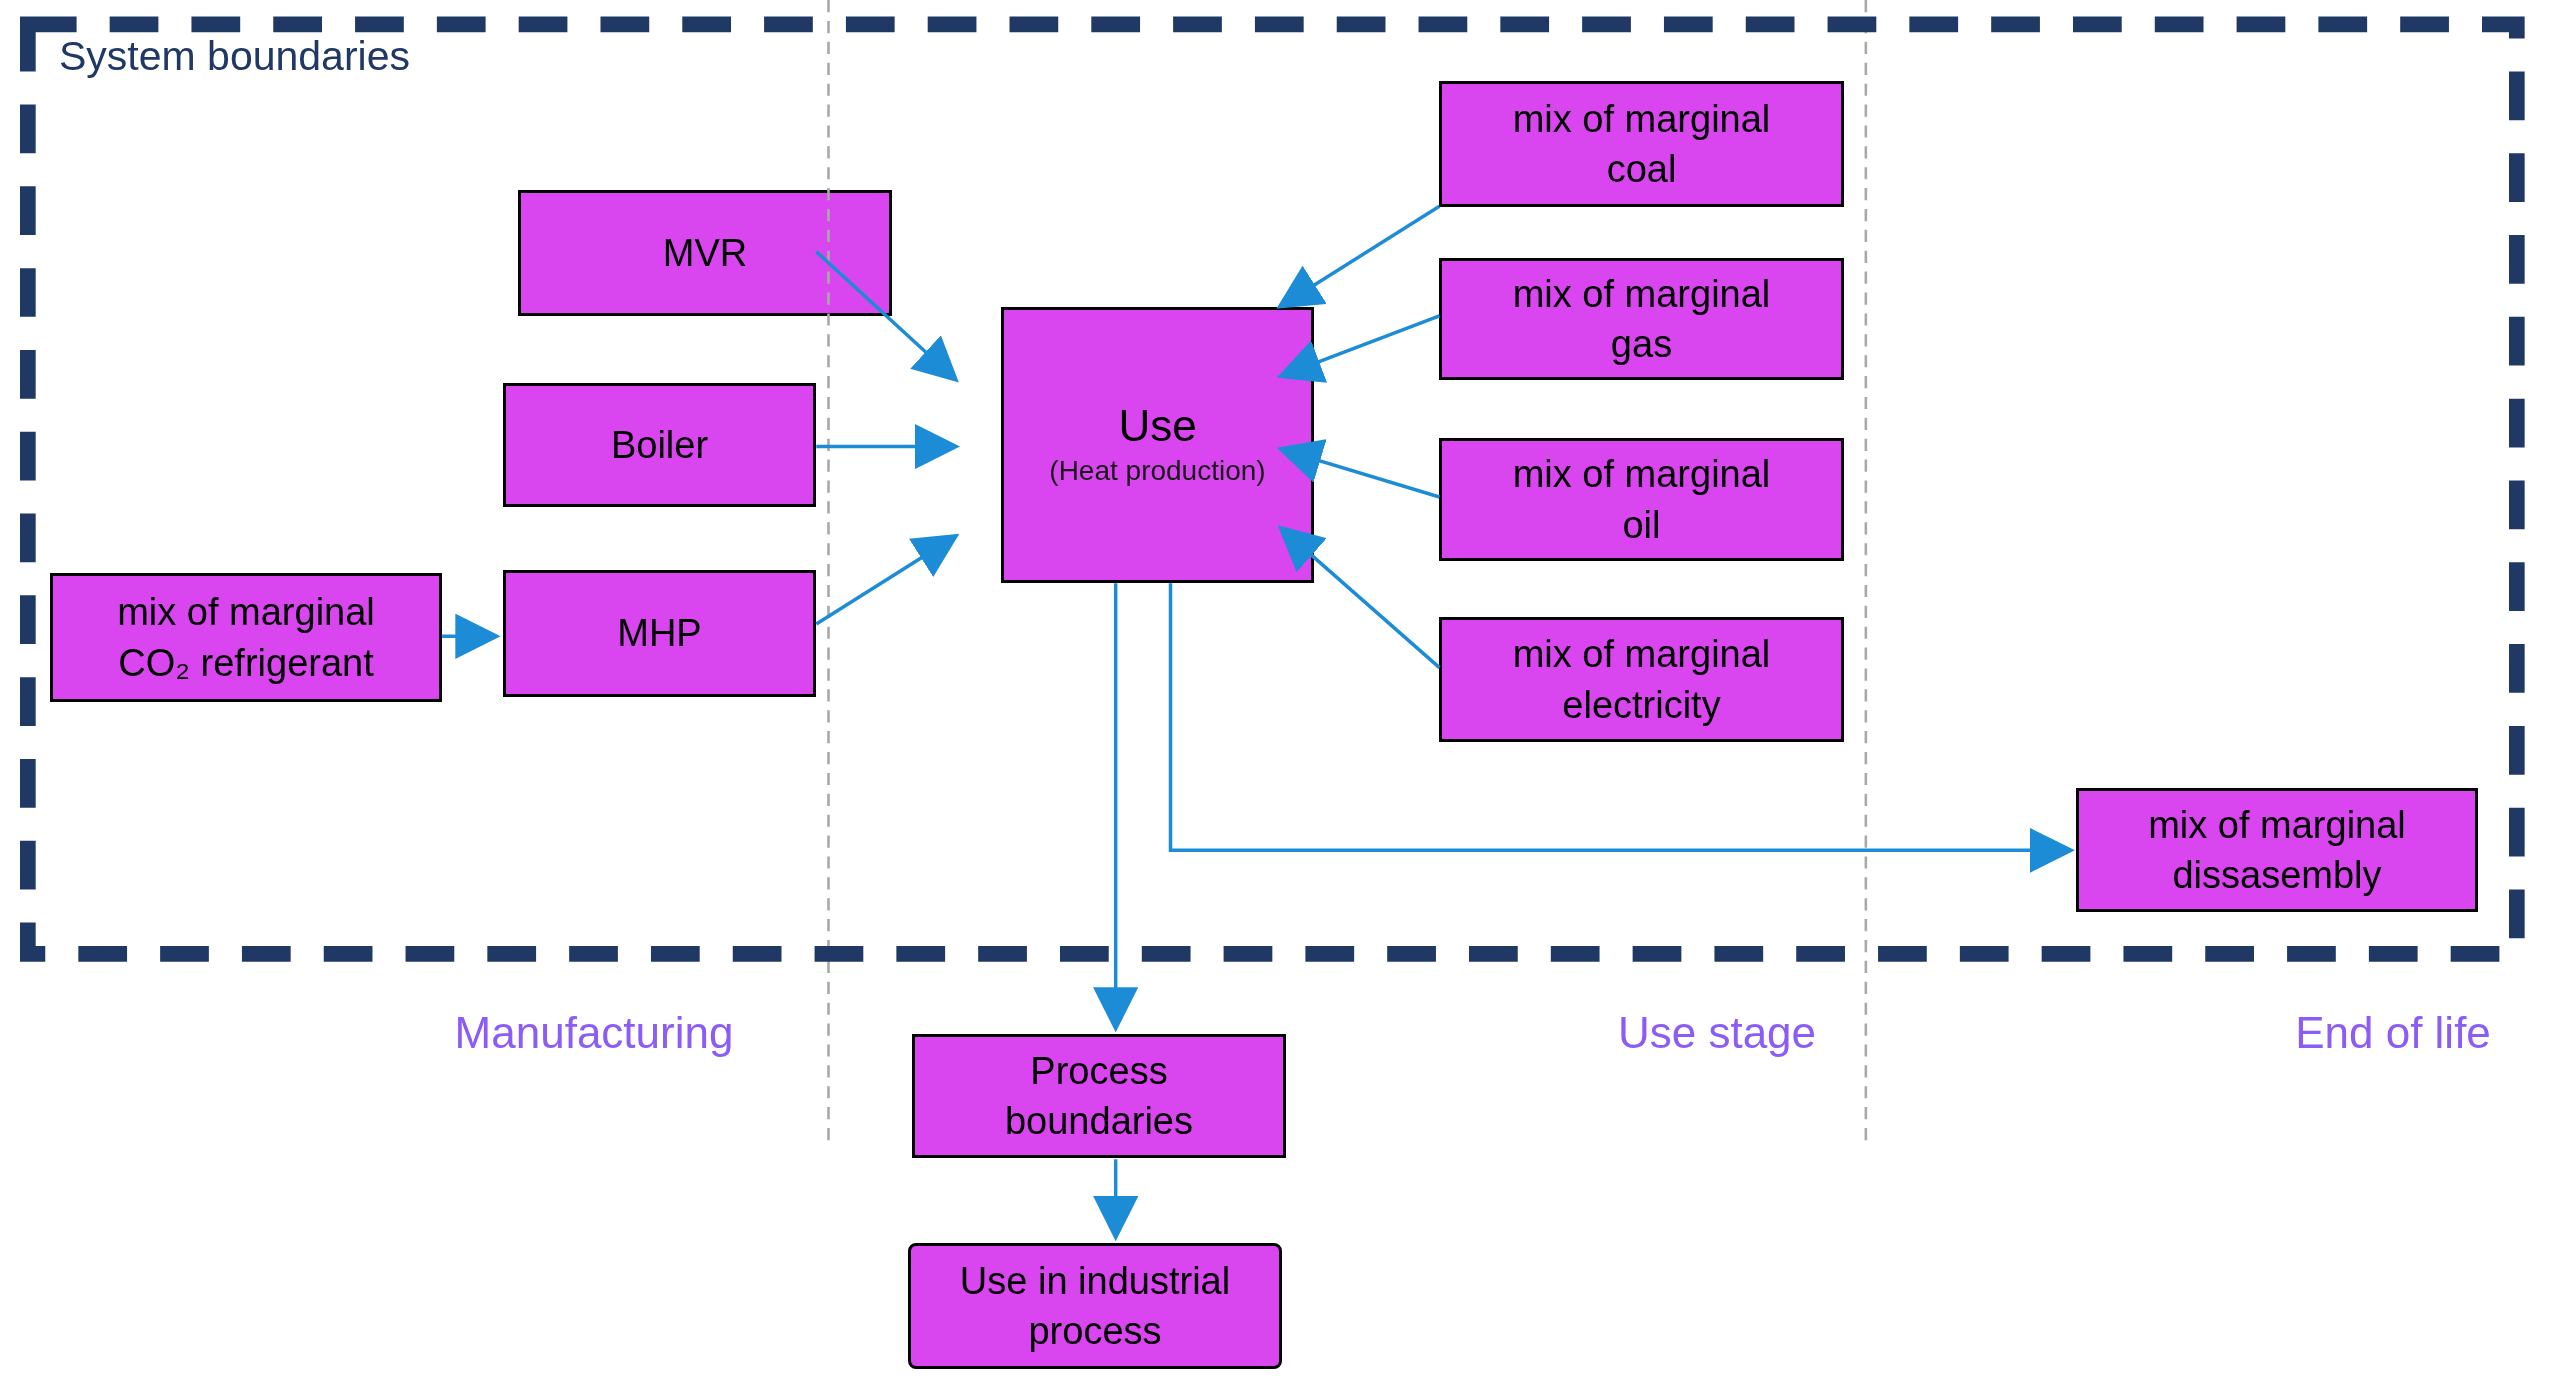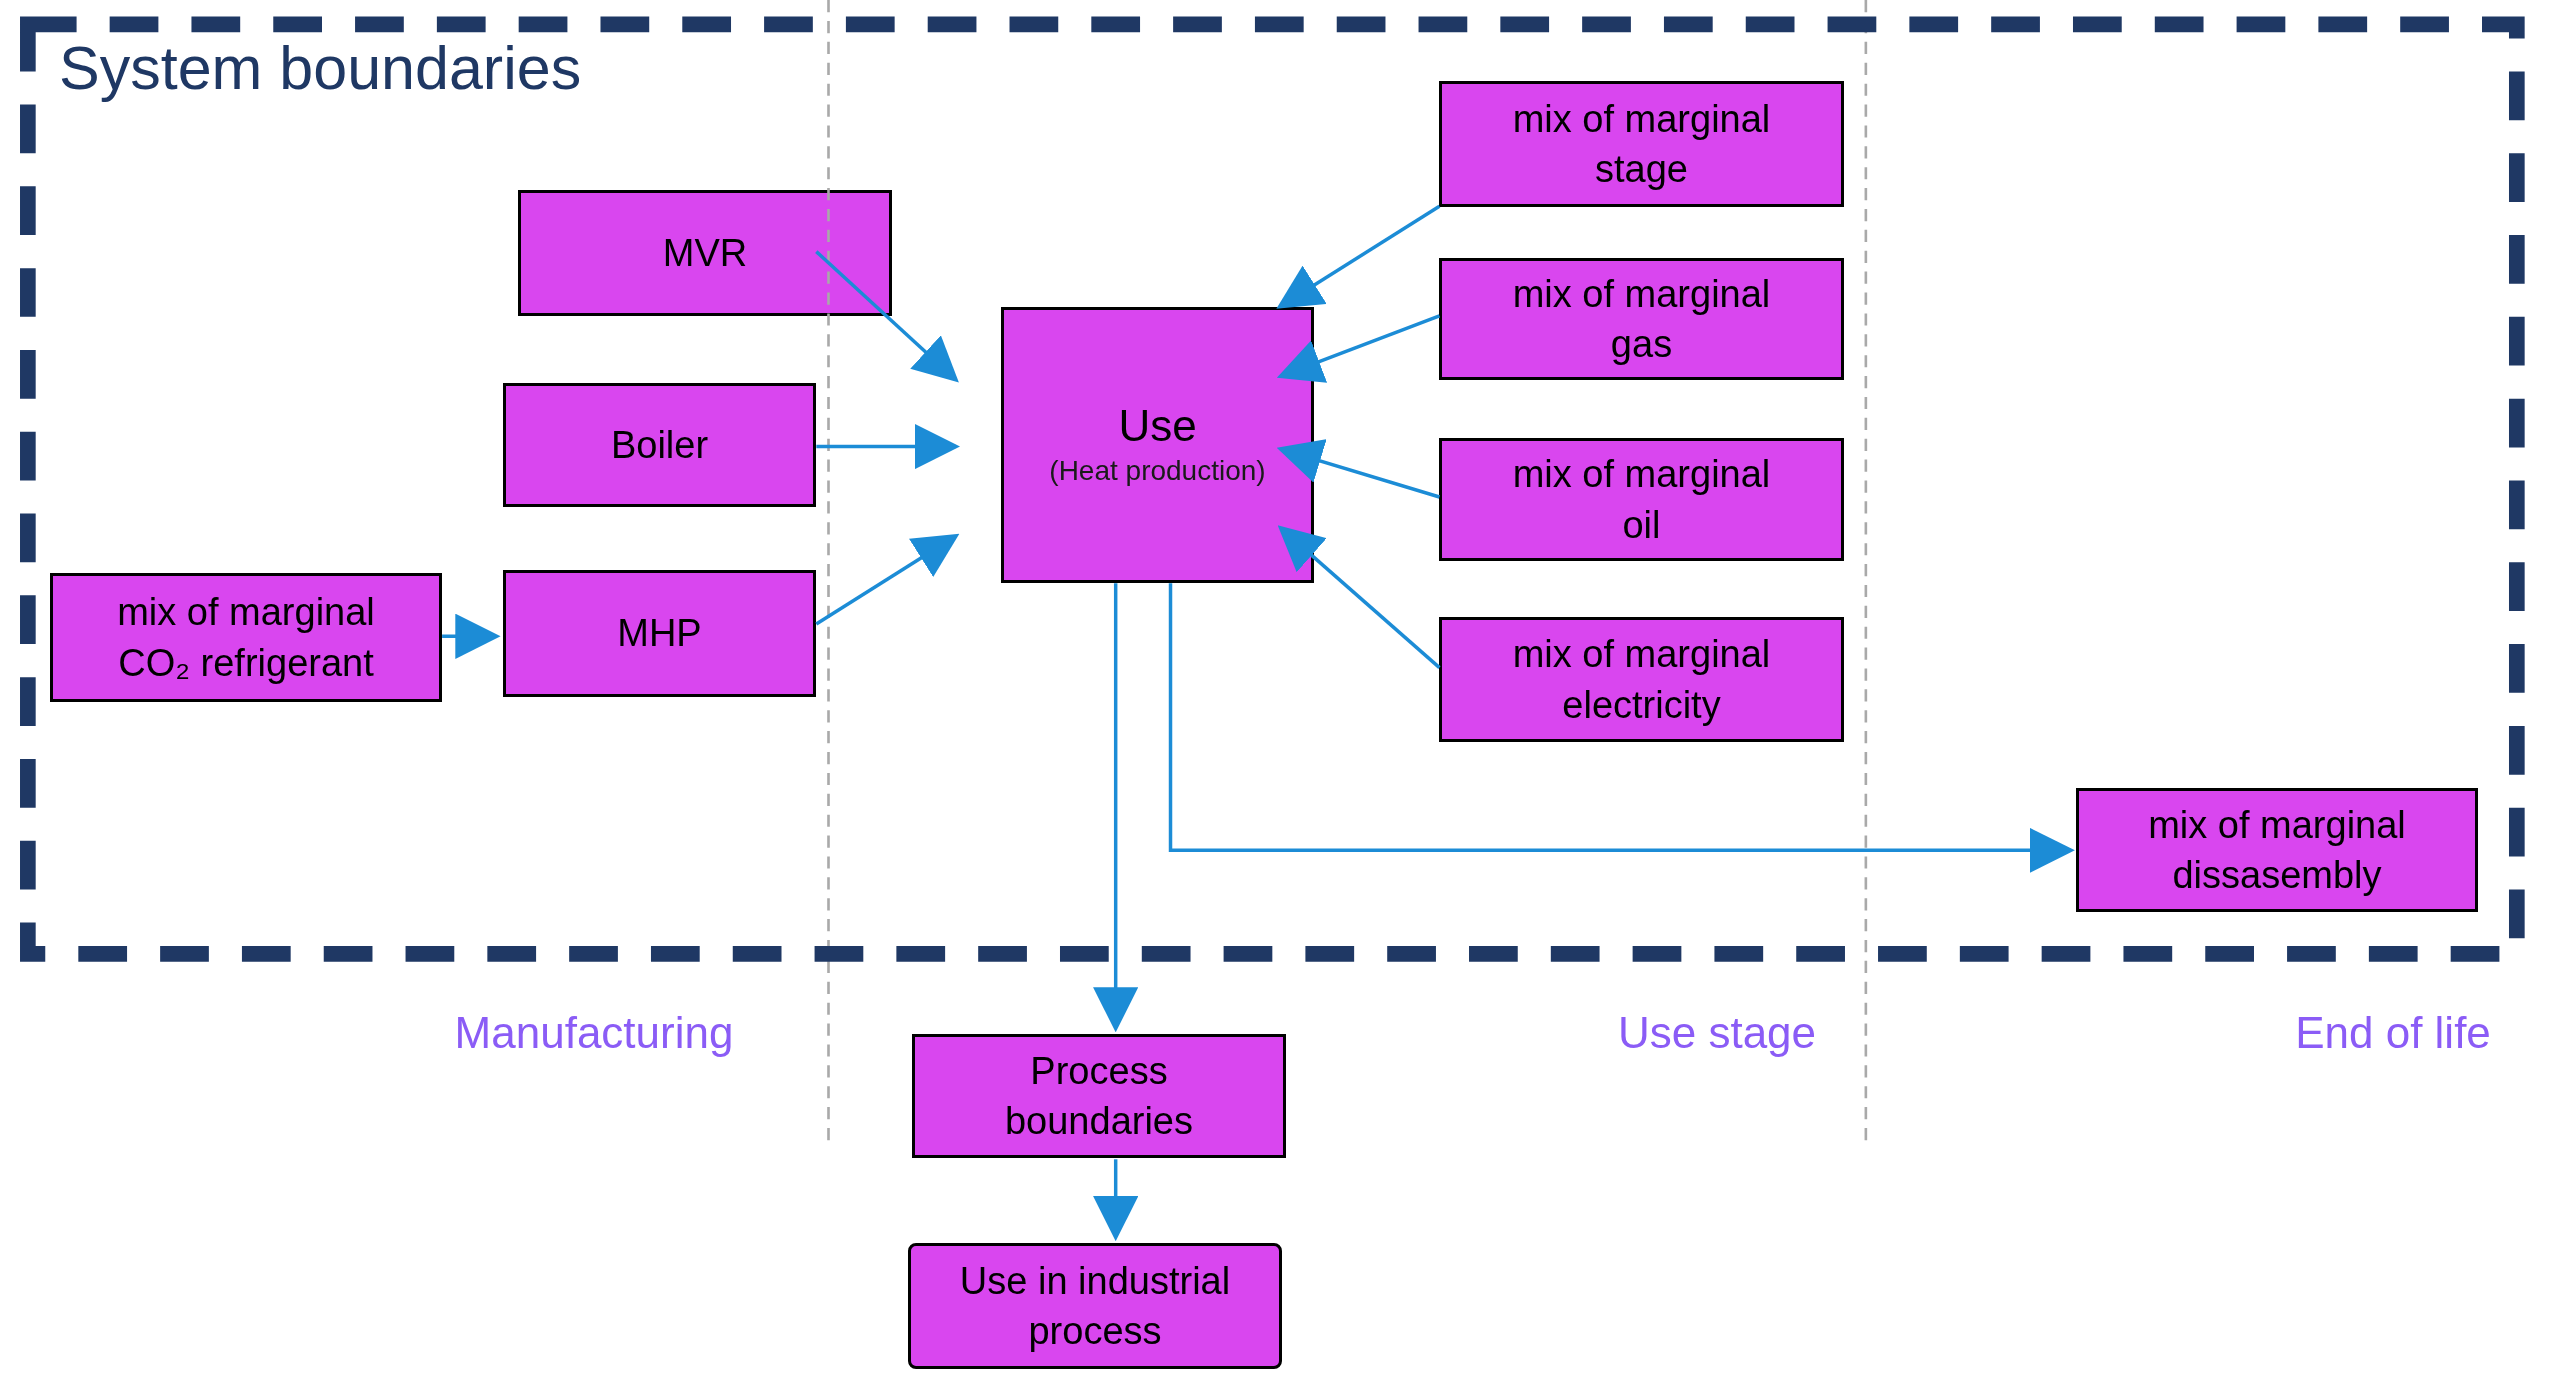--- a/index.html
+++ b/index.html
@@ -14,21 +14,21 @@
   .overlay{
     position:absolute;
     left:0;top:0;
     width:2576px;height:1390px;
     z-index:5;
     pointer-events:none;
   }
   .diagram-title{
     position:absolute;
     left:59px;top:33px;
-    font-size:61px;
+    font-size:41px;
     font-weight:400;
     color:#1F3864;
     z-index:3;
     white-space:nowrap;
   }
   .box{
     position:absolute;
     background:#d946ef;
     border:3.5px solid #000000;
     box-sizing:border-box;
@@ -112,21 +112,21 @@
     <span class="l">CO₂ refrigerant</span>
   </div>
 
   <div class="box" style="left:1001px;top:307px;width:313px;height:276px;">
     <span class="use-title">Use</span>
     <span class="use-sub">(Heat production)</span>
   </div>
 
   <div class="box" style="left:1439px;top:81px;width:405px;height:126px;">
     <span class="l">mix of marginal</span>
-    <span class="l">stage</span>
+    <span class="l">coal</span>
   </div>
 
   <div class="box" style="left:1439px;top:258px;width:405px;height:122px;">
     <span class="l">mix of marginal</span>
     <span class="l">gas</span>
   </div>
 
   <div class="box" style="left:1439px;top:438px;width:405px;height:123px;">
     <span class="l">mix of marginal</span>
     <span class="l">oil</span>

